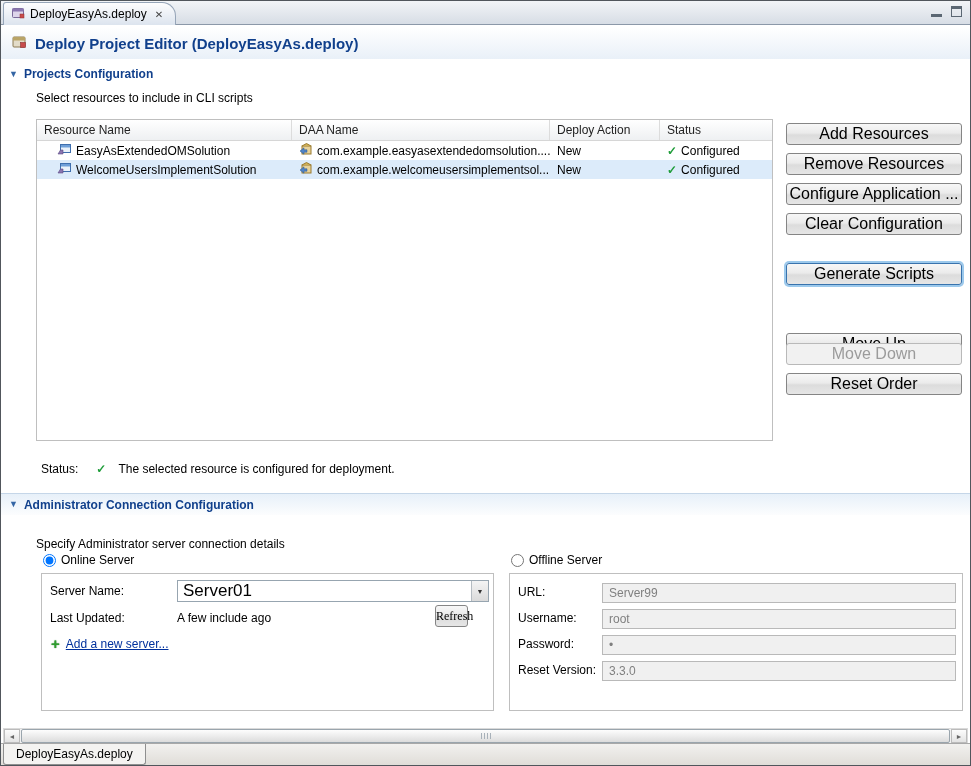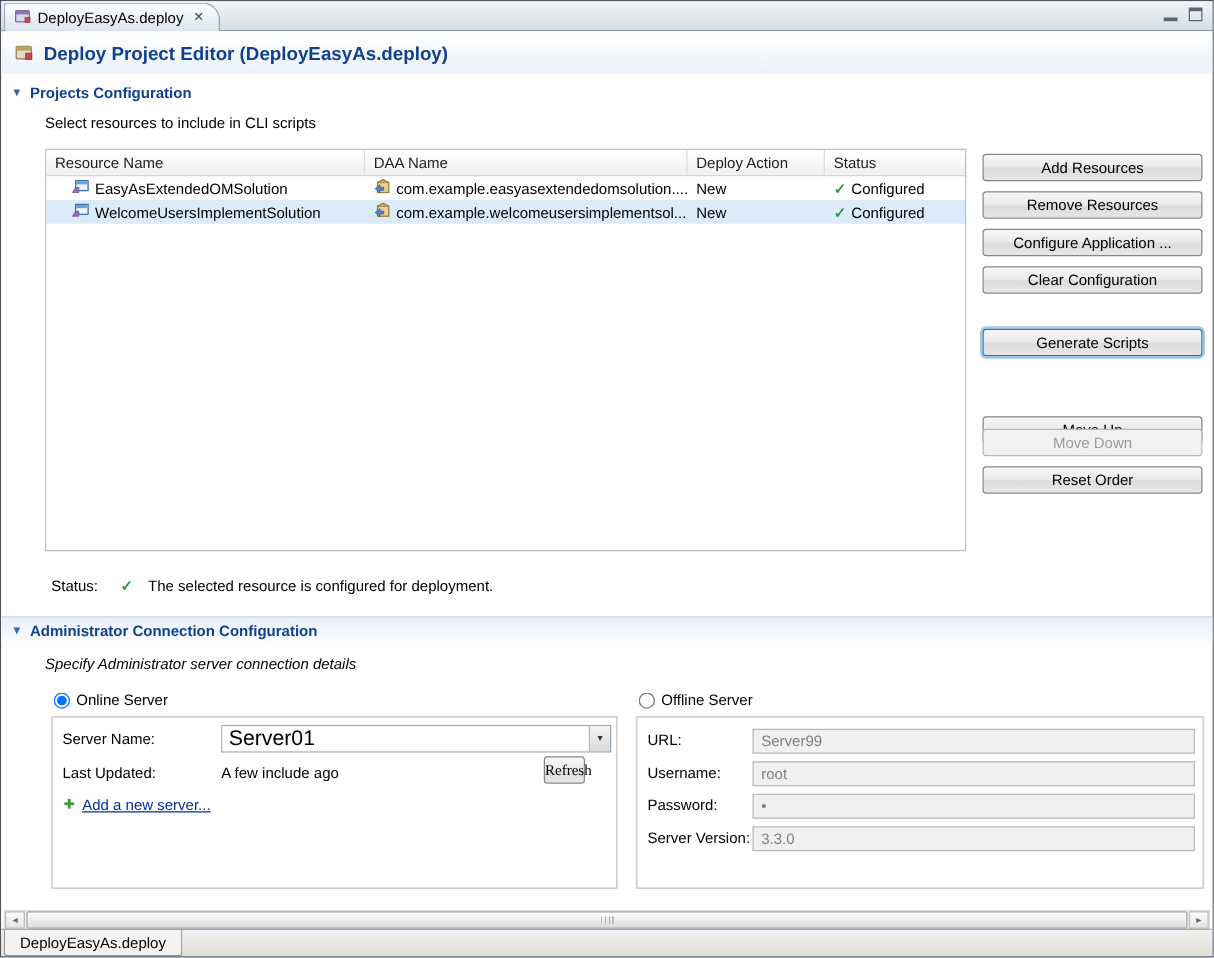--- a/index.html
+++ b/index.html
@@ -48,21 +48,21 @@
   .t-head span:last-child { border-right:none; }
   .t-row { display:grid; grid-template-columns:255px 258px 110px 1fr; height:19px; align-items:center; }
   .t-row.selected { background:#dcebfa; }
   .cell { padding:0 4px 0 7px; display:flex; align-items:center; gap:4px;
           white-space:nowrap; overflow:hidden; height:100%; }
   .cell.indent { padding-left:20px; }
   .check { color:#1f9d3a; font-weight:bold; font-size:12px; }
 
   
   .btn { position:absolute; left:785px; width:176px; height:22px; font-family:inherit;
-         font-size:12px; color:#000; border:1px solid #858585; border-radius:3px;
+         font-size:16px; color:#000; border:1px solid #858585; border-radius:3px;
          background:linear-gradient(#f7f7f7,#ebebeb 45%,#dcdcdc 55%,#e6e6e6); cursor:pointer; }
   .btn:disabled { color:#9b9b9b; background:#f1f1f1; border-color:#b9b9b9; cursor:default; }
   .btn.default { border-color:#3973ad; box-shadow:0 0 0 2px #9cc9ec; }
 
   .status-line { position:absolute; top:437px; left:40px; display:flex; align-items:center; }
   .status-line .slabel { margin-right:18px; }
   .status-line .check { margin-right:12px; }
 
   
   .radio-row { position:absolute; top:528px; display:flex; align-items:center; gap:5px; }
@@ -226,21 +226,21 @@
     <div class="status-line">
       <span class="slabel">Status:</span>
       <span class="check">✓</span>
       <span>The selected resource is configured for deployment.</span>
     </div>
 
     <div class="admin-band">
       <span class="twistie">▼</span>
       <span class="sec-title">Administrator Connection Configuration</span>
     </div>
-    <div class="sub" style="left:35px; top:499px;font-style:italic;">Specify Administrator server connection details</div>
+    <div class="sub" style="left:35px; top:512px;">Specify Administrator server connection details</div>
 
     <div class="radio-row" style="left:42px;">
       <input type="radio" name="server-mode" checked="" style="">
       <span>Online Server</span>
     </div>
 
     <div class="radio-row" style="left:510px;">
       <input type="radio" name="server-mode" style="">
       <span>Offline Server</span>
     </div>
@@ -263,21 +263,21 @@
     <div class="gbox right">
       <span class="flabel" style="left:8px; top:11px;">URL:</span>
       <input class="din" style="top: 9px;" disabled="" value="Server99">
 
       <span class="flabel" style="left:8px; top:37px;">Username:</span>
       <input class="din" style="top: 35px;" disabled="" value="root">
 
       <span class="flabel" style="left:8px; top:63px;">Password:</span>
       <input class="din" style="top: 61px;" disabled="" value="•">
 
-      <span class="flabel" style="left:8px; top:89px;">Server Version:</span>
+      <span class="flabel" style="left:8px; top:89px;">Reset Version:</span>
       <input class="din" style="top: 87px;" disabled="" value="3.3.0">
     </div>
 
     <div class="hscroll">
       <span class="scroll-btn">◄</span>
       <div class="scroll-thumb">
         <div class="grip"></div>
       </div>
       <span class="scroll-btn">►</span>
     </div>

